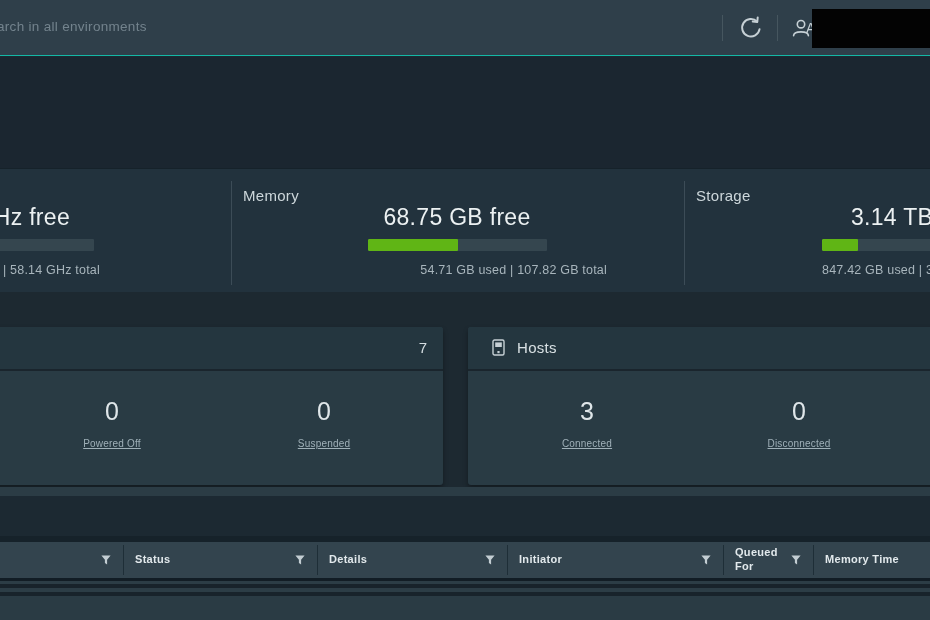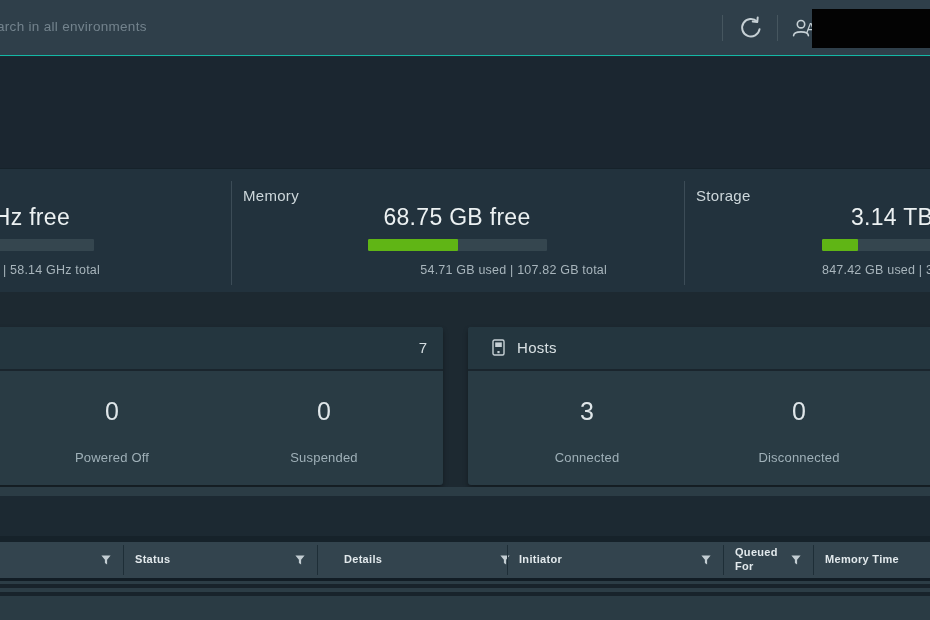--- a/index.html
+++ b/index.html
@@ -34,21 +34,21 @@
   
   .card{position:absolute;top:327px;height:158px;background:#293B44;border-radius:3px;
         box-shadow:0 3px 5px rgba(0,0,0,.35);}
   .card-header{position:absolute;left:0;top:0;right:0;height:42px;background:#24363F;
                border-bottom:2px solid #1A252D;border-radius:3px 3px 0 0;}
   .card-count{position:absolute;right:16px;top:12px;font-size:15px;color:#D5DDE1;}
   .card-title{position:absolute;left:49px;top:12px;font-size:15px;color:#D8E0E3;letter-spacing:.3px;}
   .card-title-icon{position:absolute;left:24px;top:12px;}
   .stat{position:absolute;top:72px;width:160px;text-align:center;}
   .stat-value{font-size:25px;font-weight:300;color:#DFE6E9;line-height:1;}
-  .stat-label{margin-top:26px;font-size:13px;color:#9FB0B8;letter-spacing:.2px;}
+  .stat-label{margin-top:14px;font-size:10px;color:#9FB0B8;letter-spacing:.2px;text-decoration:underline;}
 
   
   .splitter{position:absolute;left:0;top:487px;width:930px;height:9px;background:#2B3C45;}
   .tasks-gap{position:absolute;left:0;top:496px;width:930px;height:40px;background:#1C2932;}
   .hdr-topline{position:absolute;left:0;top:536px;width:930px;height:6px;background:#16222A;}
   .thead{position:absolute;left:0;top:542px;width:930px;height:36px;background:#33444E;}
   .th{position:absolute;top:0;height:36px;}
   .th-label{position:absolute;left:12px;top:50%;transform:translateY(-50%);
             font-size:11px;font-weight:700;color:#E2E9EC;letter-spacing:.3px;line-height:1.25;}
   .th-filter{position:absolute;right:12px;top:50%;transform:translateY(-50%);width:10px;height:10px;
@@ -170,21 +170,21 @@
     <div class="th-divider" style="left:123px"></div>
 
     <div class="th" style="left:123px;width:194px">
       <span class="th-label">Status</span>
       <svg class="th-filter" viewBox="0 0 10 10">
         <path d="M0.4 0.6 H9.6 L6.1 4.8 V9.4 L3.9 7.9 V4.8 Z" fill="#C3CDD2"></path>
       </svg>
     </div>
     <div class="th-divider" style="left:317px"></div>
 
-    <div class="th" style="left:332px;width:190px">
+    <div class="th" style="left:317px;width:190px">
       <span class="th-label">Details</span>
       <svg class="th-filter" viewBox="0 0 10 10">
         <path d="M0.4 0.6 H9.6 L6.1 4.8 V9.4 L3.9 7.9 V4.8 Z" fill="#C3CDD2"></path>
       </svg>
     </div>
     <div class="th-divider" style="left:507px"></div>
 
     <div class="th" style="left:507px;width:216px">
       <span class="th-label">Initiator</span>
       <svg class="th-filter" viewBox="0 0 10 10">

